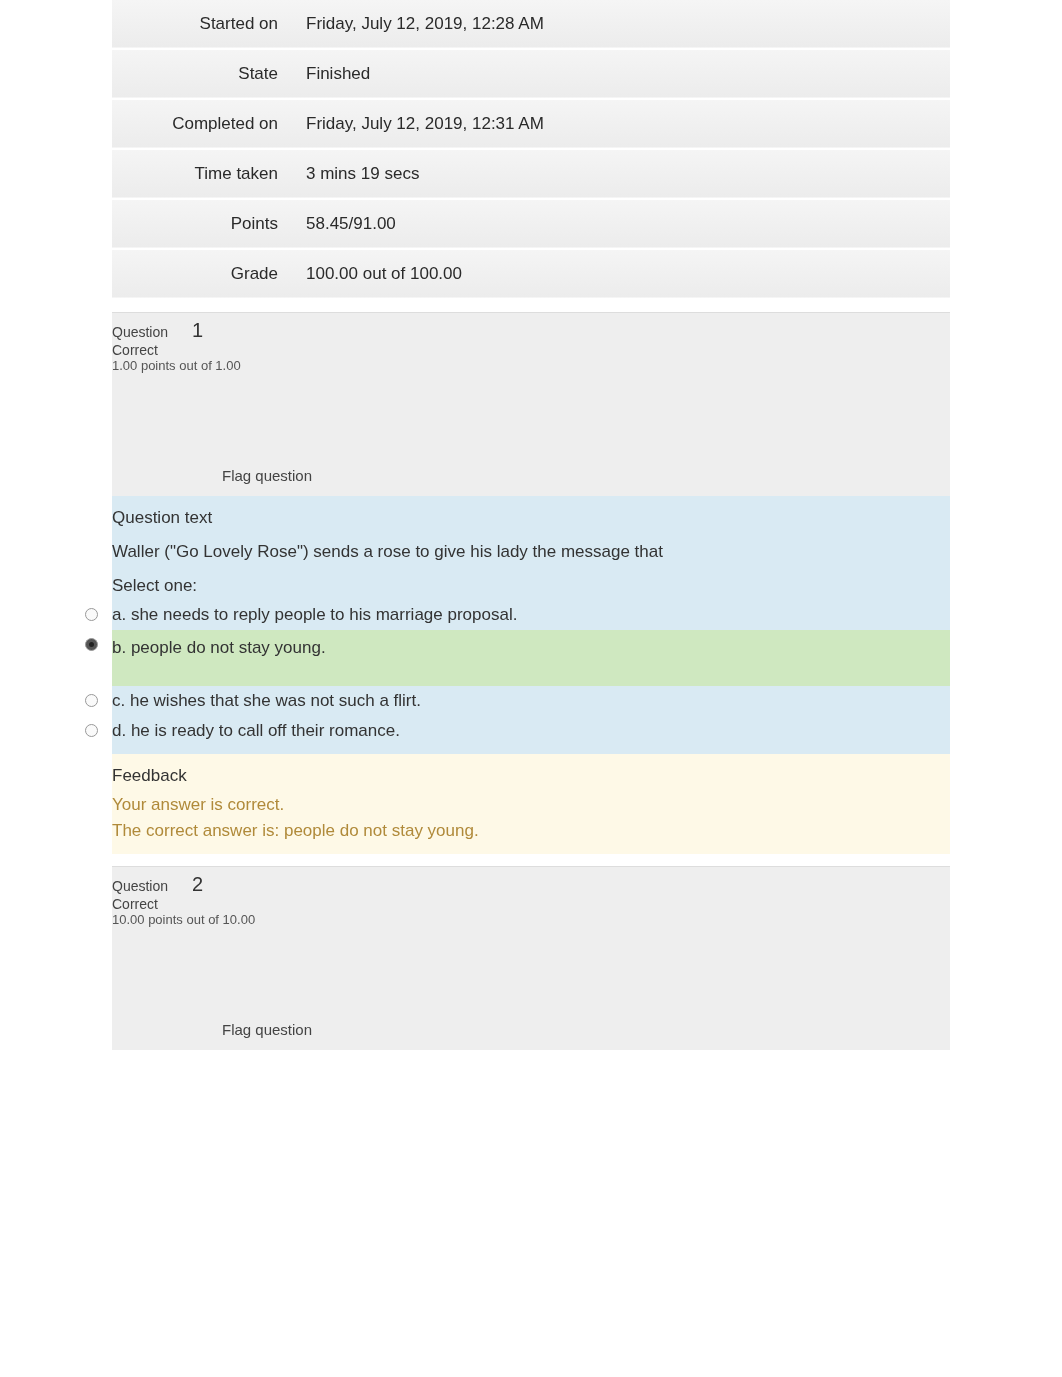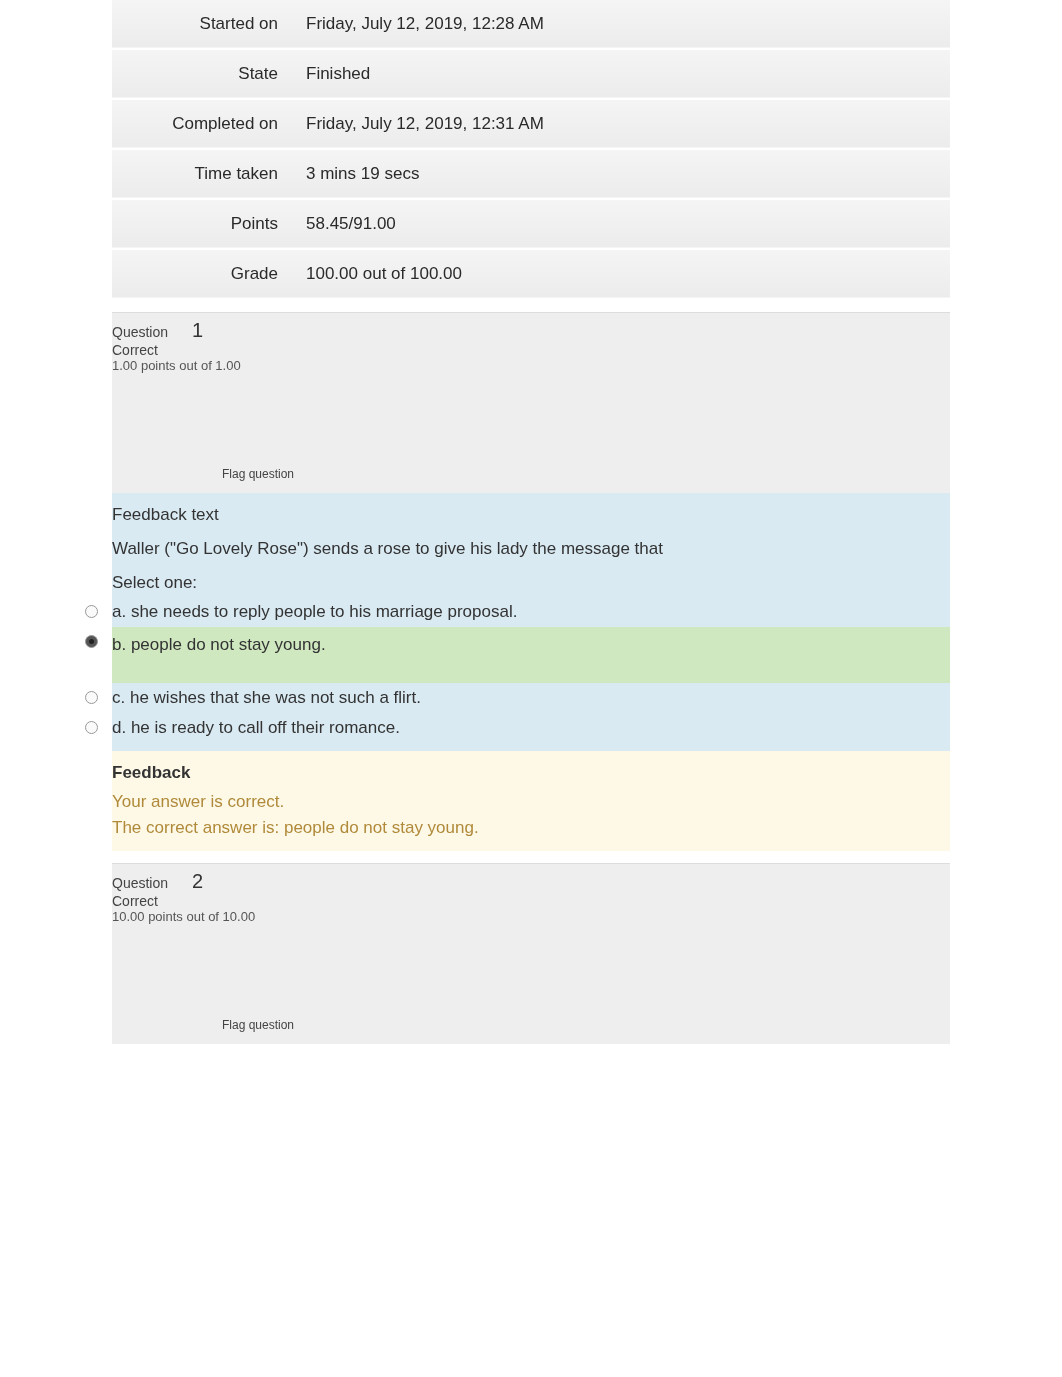--- a/index.html
+++ b/index.html
@@ -64,21 +64,21 @@
       font-size: 14px;
       color: #444;
     }
     .question-header .points {
       font-size: 13px;
       color: #555;
     }
     .flag-area {
       text-align: left;
       padding: 90px 0 12px 110px;
-      font-size: 12px;
+      font-size: 15px;
       color: #444;
     }
     .qtext-section {
       background: #d9eaf3;
       padding: 8px 0 8px 0;
     }
     .qtext-section h4 {
       font-size: 17px;
       font-weight: normal;
       padding: 4px 0 8px 0;
@@ -129,21 +129,21 @@
       border-radius: 50%;
       background: #222;
       left: 3px; top: 3px;
     }
     .feedback {
       background: #fef9e7;
       padding: 8px 0 10px 0;
     }
     .feedback h4 {
       font-size: 17px;
-      font-weight: bold;
+      font-weight: normal;
       color: #333;
       padding: 4px 0 6px 0;
     }
     .feedback .yc {
       font-size: 17px;
       color: #b08a3a;
       padding: 3px 0;
     }
     .feedback .ca {
       font-size: 17px;
@@ -201,21 +201,21 @@
       </div>
       <div class="status">Correct</div>
       <div class="points">1.00 points out of 1.00</div>
     </div>
     <div class="flag-area">
       <span>Flag question</span>
     </div>
   </div>
 
   <div class="qtext-section">
-    <h4>Feedback text</h4>
+    <h4>Question text</h4>
     <div class="prompt">Waller ("Go Lovely Rose") sends a rose to give his lady the message that</div>
     <div class="select">Select one:</div>
     <div class="options">
       <div class="opt">
         <span class="radio-wrap"><span class="radio"></span></span>
         <span>a. she needs to reply people to his marriage proposal.</span>
       </div>
       <div class="opt correct">
         <span class="radio-wrap"><span class="radio checked"></span></span>
         <span>b. people do not stay young.</span>

